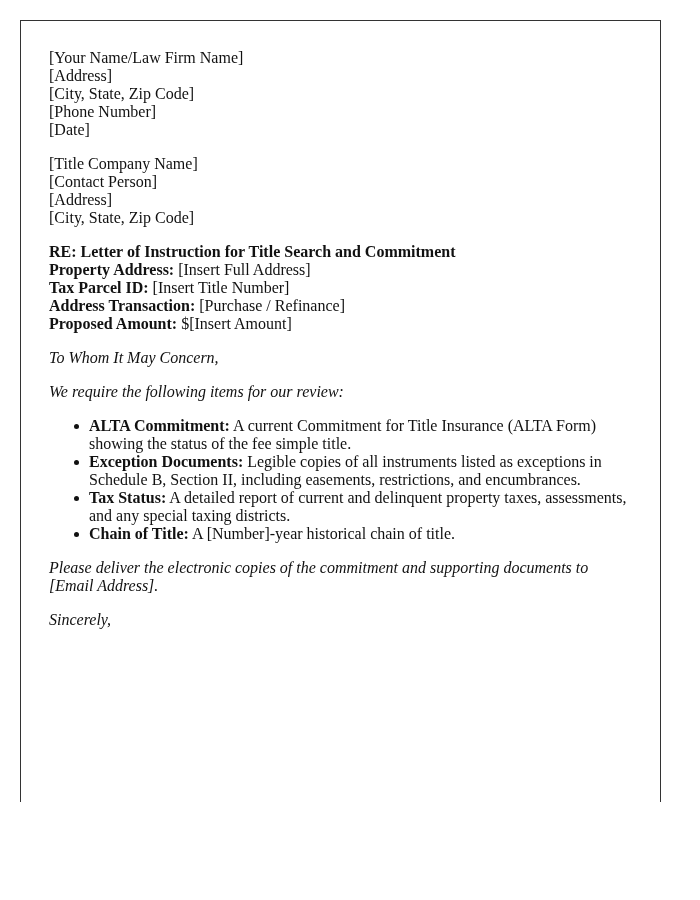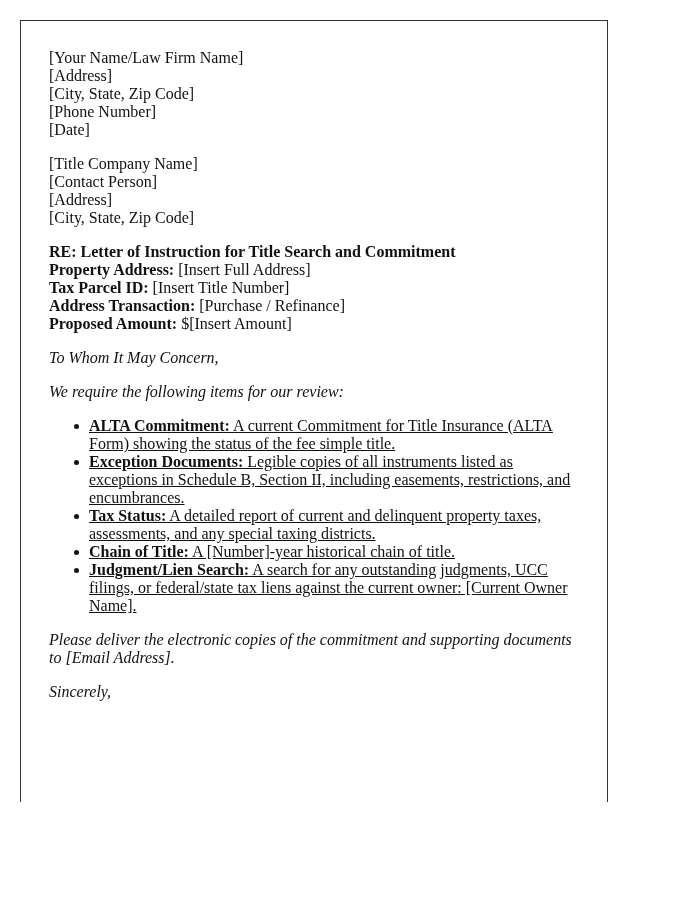--- a/index.html
+++ b/index.html
@@ -14,21 +14,21 @@
       overflow: hidden;
       font-family: "Liberation Serif", "DejaVu Serif", serif;
       font-size: 16px;
       line-height: 18px;
       color: #111111;
     }
     .letter {
       position: absolute;
       left: 20px;
       top: 20px;
-      width: 588px;
+      width: 641px;
       height: 782px;
       box-sizing: border-box;
       border-top: 1px solid #333333;
       border-left: 1px solid #333333;
       border-right: 1px solid #333333;
       padding: 28px 28px 0 28px;
       overflow: hidden;
       background: #ffffff;
     }
     .block {
@@ -42,21 +42,20 @@
       font-weight: bold;
     }
     p {
       margin: 0 0 16px 0;
       font-style: italic;
     }
     ul.requirements {
       margin: 0 0 16px 0;
       padding-left: 40px;
       list-style: none;
-      text-decoration: underline;
     }
     ul.requirements li {
       position: relative;
     }
     ul.requirements li .bullet {
       position: absolute;
       left: -15px;
       top: 7px;
       width: 5px;
       height: 5px;
@@ -98,21 +97,20 @@
   <p>To Whom It May Concern,</p>
 
 
   <p>We require the following items for our review:</p>
 
   <ul class="requirements">
     <li><span class="bullet"></span><span class="item-label">ALTA Commitment:</span><span> A current Commitment for Title Insurance (ALTA Form) showing the status of the fee simple title.</span></li>
     <li><span class="bullet"></span><span class="item-label">Exception Documents:</span><span> Legible copies of all instruments listed as exceptions in Schedule B, Section II, including easements, restrictions, and encumbrances.</span></li>
     <li><span class="bullet"></span><span class="item-label">Tax Status:</span><span> A detailed report of current and delinquent property taxes, assessments, and any special taxing districts.</span></li>
     <li><span class="bullet"></span><span class="item-label">Chain of Title:</span><span> A [Number]-year historical chain of title.</span></li>
-    <li><span class="bullet"></span><span class="item-label">Judgment/Lien Search:</span><span> A search for any outstanding judgments, UCC filings, or federal/state tax liens against the current owner: [Current Owner Name].</span></li>
   </ul>
 
   <p>Please deliver the electronic copies of the commitment and supporting documents to [Email Address].</p>
 
 
   <p>Sincerely,</p>
 
 </div>
 
 </body></html>

